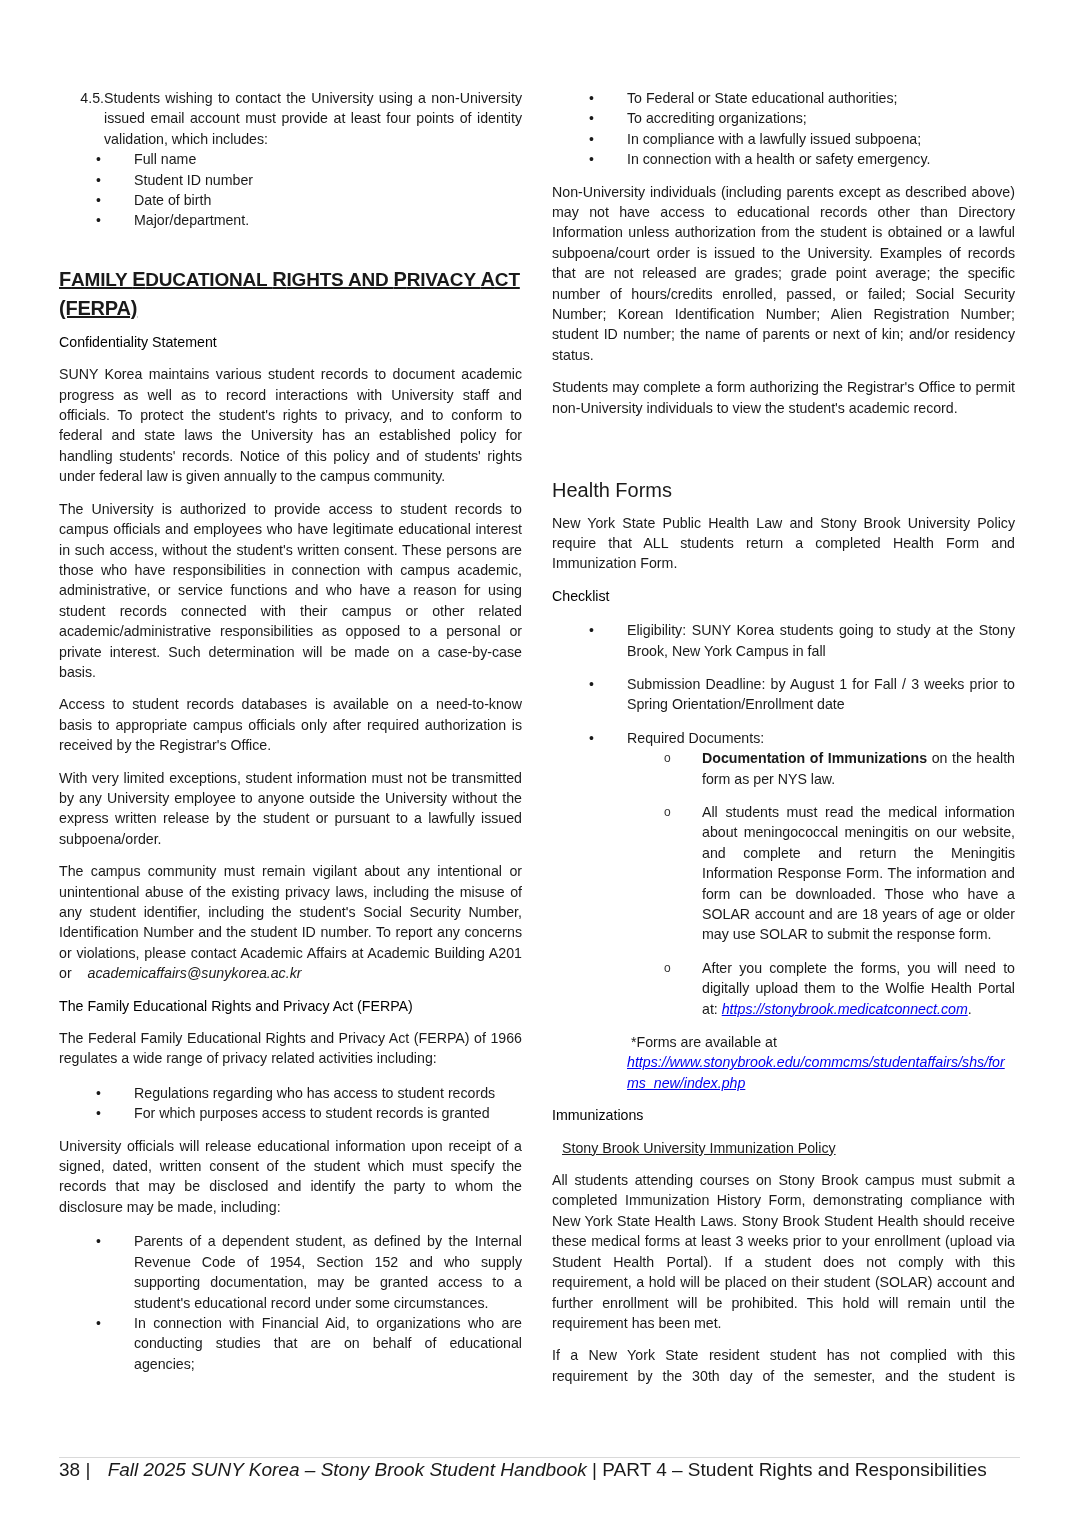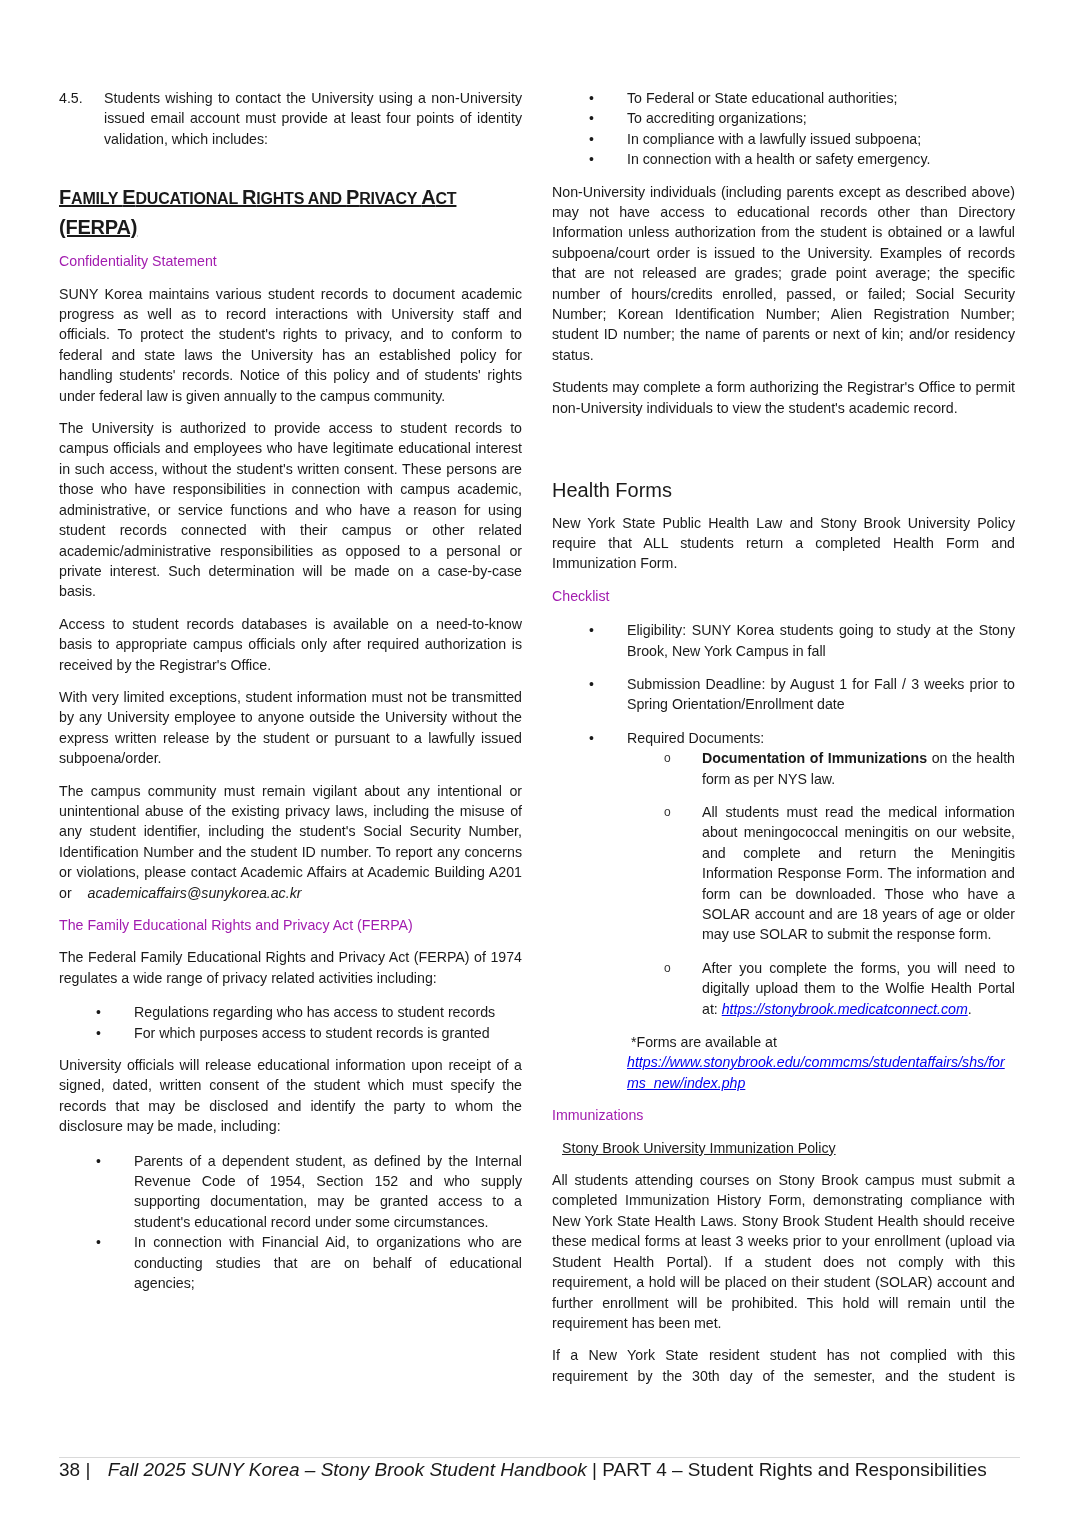--- a/index.html
+++ b/index.html
@@ -5,65 +5,71 @@
   html, body { margin: 0; padding: 0; background: #ffffff; }
   body {
     width: 1075px; height: 1519px; position: relative; overflow: hidden;
     font-family: "Liberation Sans", sans-serif; color: #1a1a1a;
   }
   .col { position: absolute; top: 88px; font-size: 14.2px; line-height: 20.4px; }
   .col-left { left: 59px; width: 463px; }
   .col-right { left: 552px; width: 463px; }
   p { margin: 0 0 12px 0; text-align: justify; }
   .numbered { display: flex; margin: 0; }
-  .numbered .num { width: 45px; flex: none; }
+  .numbered .num { width: 45px; flex: none; text-align: right; }
   .numbered .txt { flex: 1; text-align: justify; }
   ul.bul { list-style: none; margin: 0 0 12px 0; padding: 0; }
   ul.bul li { position: relative; padding-left: 75px; text-align: justify; }
   ul.bul li::before { content: "\2022"; position: absolute; left: 37px; top: 0; font-size: 14px; }
   ul.spaced li { margin-bottom: 13px; }
   ul.circ { list-style: none; margin: 0; padding: 0; }
   ul.circ li { position: relative; padding-left: 75px; text-align: justify; }
   ul.circ li::before { content: "o"; position: absolute; left: 37px; top: 0; font-size: 12px; color: #333; }
   .h1 {
     font-weight: bold; font-size: 20px; line-height: 28px; text-decoration: underline;
     margin: 34px 0 10px 0; letter-spacing: -0.2px;
   }
-  .h1 .sc { font-size: 16px; }
-  .sub { color: #a21caf; margin: 0 0 12px 0; }
+  .h1 .sc { font-size: 19px; }
+  .sub { color: #000000; margin: 0 0 12px 0; }
   .h2 { font-size: 20px; margin: 0 0 12px 0; color: #1a1a1a; }
   .link { color: #0000ee; text-decoration: underline; font-style: italic; }
   .ital { font-style: italic; margin-left: 12px; }
   .ul-title { text-decoration: underline; margin: 0 0 12px 10px; }
   .footer-line { position: absolute; left: 59px; width: 961px; top: 1457px; border-top: 1px solid #d9d9d9; }
   .footer { position: absolute; left: 59px; top: 1461px; font-size: 19px; line-height: 18px; color: #1a1a1a; }
 </style>
 </head>
 <body>
 
 <div class="col col-left">
   <div class="numbered">
     <span class="num">4.5.</span>
     <span class="txt">Students wishing to contact the University using a non-University issued email account must provide at least four points of identity validation, which includes:</span>
   </div>
+  <ul class="bul">
+    <li>Full name</li>
+    <li>Student ID number</li>
+    <li>Date of birth</li>
+    <li>Major/department.</li>
+  </ul>
 
   <div class="h1">
     <span>F</span><span class="sc">AMILY </span><span>E</span><span class="sc">DUCATIONAL </span><span>R</span><span class="sc">IGHTS AND </span><span>P</span><span class="sc">RIVACY </span><span>A</span><span class="sc">CT</span><br>
     <span>(FERPA)</span>
   </div>
 
   <div class="sub">Confidentiality Statement</div>
   <p>SUNY Korea maintains various student records to document academic progress as well as to record interactions with University staff and officials. To protect the student's rights to privacy, and to conform to federal and state laws the University has an established policy for handling students' records. Notice of this policy and of students' rights under federal law is given annually to the campus community.</p>
   <p>The University is authorized to provide access to student records to campus officials and employees who have legitimate educational interest in such access, without the student's written consent. These persons are those who have responsibilities in connection with campus academic, administrative, or service functions and who have a reason for using student records connected with their campus or other related academic/administrative responsibilities as opposed to a personal or private interest. Such determination will be made on a case-by-case basis.</p>
   <p>Access to student records databases is available on a need-to-know basis to appropriate campus officials only after required authorization is received by the Registrar's Office.</p>
   <p>With very limited exceptions, student information must not be transmitted by any University employee to anyone outside the University without the express written release by the student or pursuant to a lawfully issued subpoena/order.</p>
   <p><span>The campus community must remain vigilant about any intentional or unintentional abuse of the existing privacy laws, including the misuse of any student identifier, including the student's Social Security Number, Identification Number and the student ID number. To report any concerns or violations, please contact Academic Affairs at Academic Building A201 or </span><span class="ital">academicaffairs@sunykorea.ac.kr</span></p>
 
   <div class="sub">The Family Educational Rights and Privacy Act (FERPA)</div>
-  <p style="margin-bottom:14px">The Federal Family Educational Rights and Privacy Act (FERPA) of 1974 regulates a wide range of privacy related activities including:</p>
+  <p style="margin-bottom:14px">The Federal Family Educational Rights and Privacy Act (FERPA) of 1966 regulates a wide range of privacy related activities including:</p>
   <ul class="bul">
     <li>Regulations regarding who has access to student records</li>
     <li>For which purposes access to student records is granted</li>
   </ul>
   <p style="margin-bottom:14px">University officials will release educational information upon receipt of a signed, dated, written consent of the student which must specify the records that may be disclosed and identify the party to whom the disclosure may be made, including:</p>
   <ul class="bul">
     <li>Parents of a dependent student, as defined by the Internal Revenue Code of 1954, Section 152 and who supply supporting documentation, may be granted access to a student's educational record under some circumstances.</li>
     <li>In connection with Financial Aid, to organizations who are conducting studies that are on behalf of educational agencies;</li>
   </ul>
 </div>

